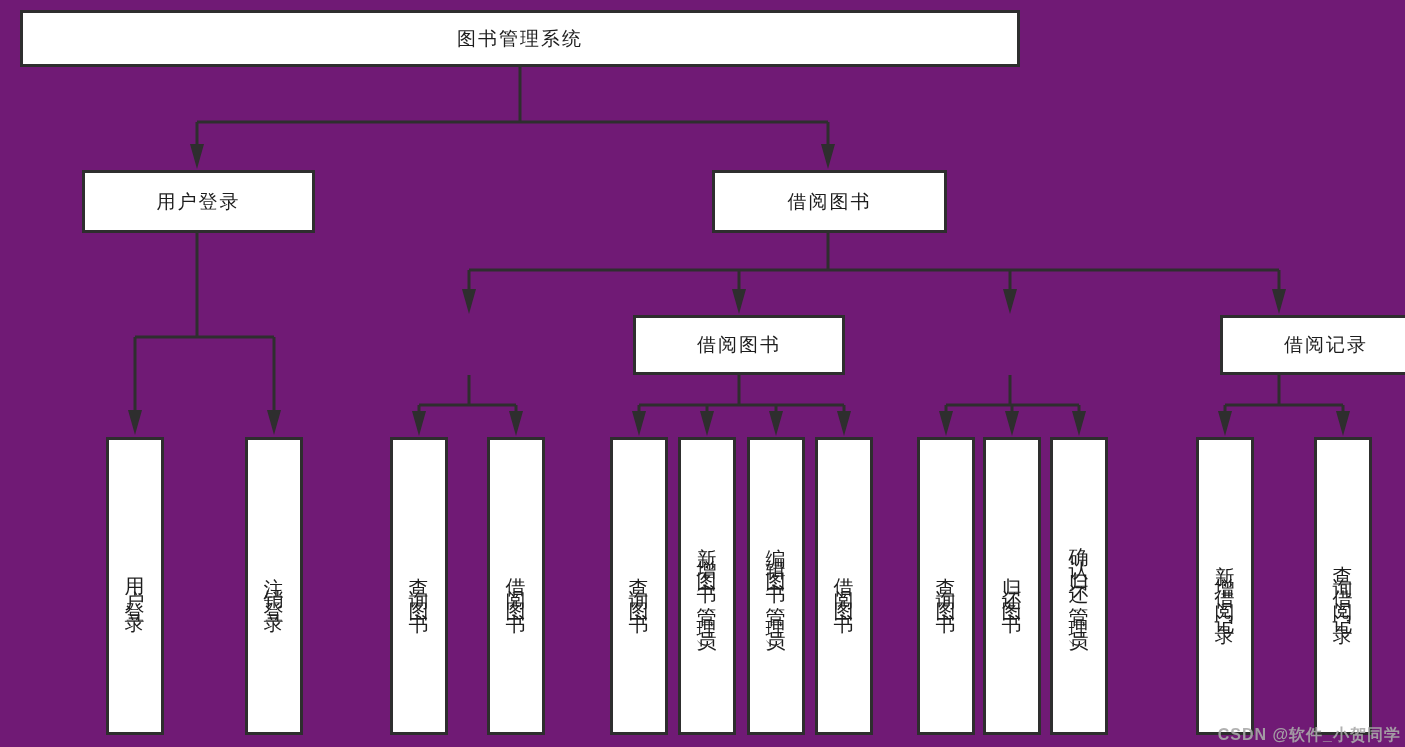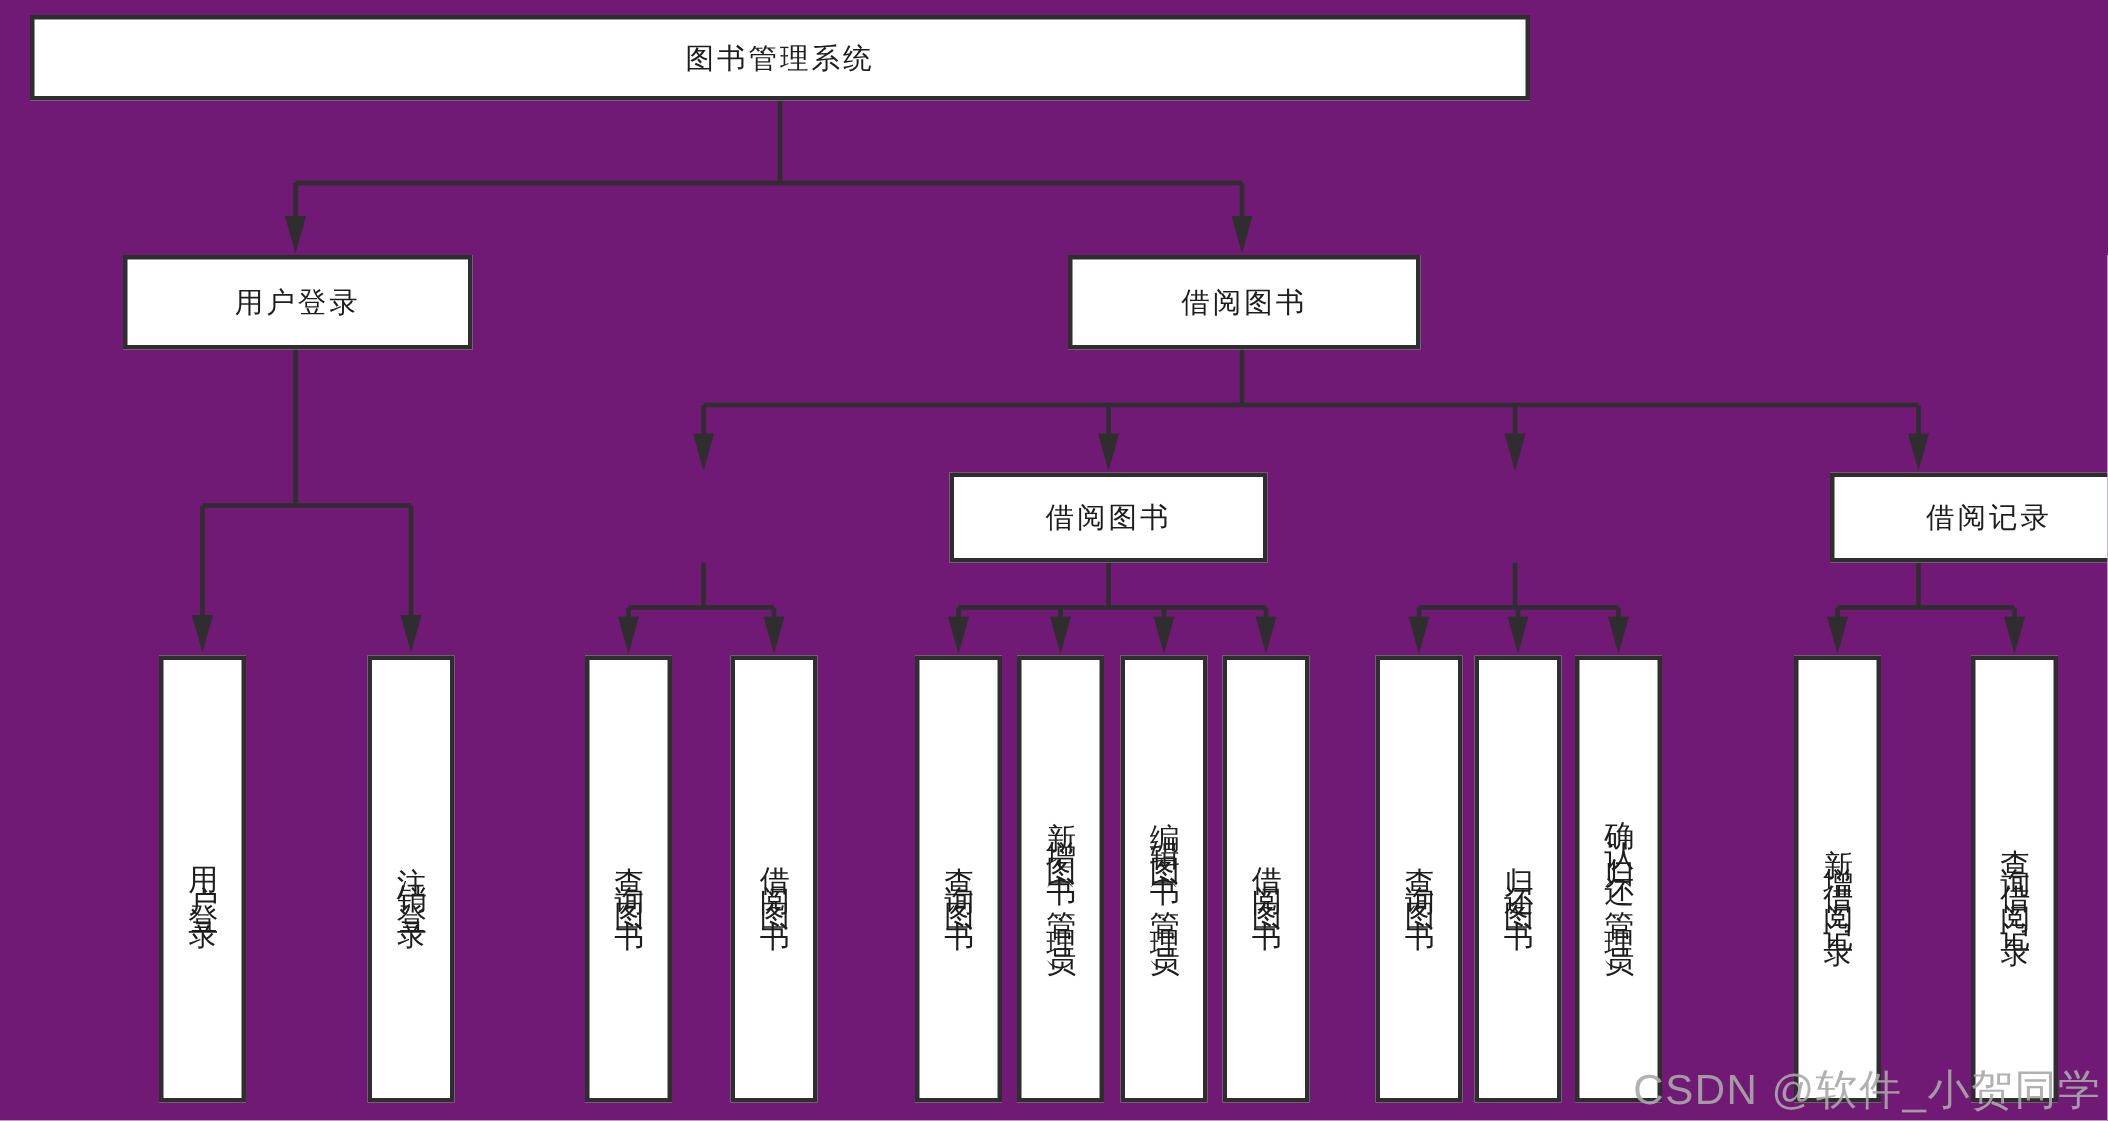--- a/index.html
+++ b/index.html
@@ -42,24 +42,25 @@
     text-orientation: mixed;
     letter-spacing: 12px;
     line-height: 1;
     font-size: 20px;
   }
   #watermark {
     position: absolute;
     right: 4px;
     bottom: 1px;
     z-index: 5;
-    font-size: 28px;
+    font-size: 16px;
     color: rgba(168,168,168,0.9);
     letter-spacing: 1px;
     white-space: nowrap;
+    font-weight: bold;
   }
 </style>
 </head>
 <body>
 
 <div id="stage">
 
   <svg id="wires" viewBox="0 0 1405 747" xmlns="http://www.w3.org/2000/svg">
     <g stroke="#2e2e2e" stroke-width="3" fill="none">
 

